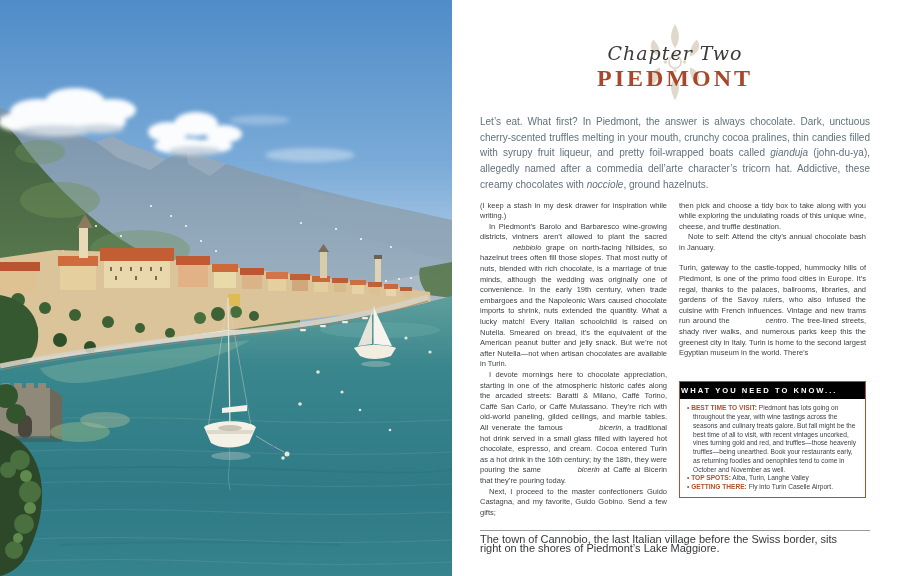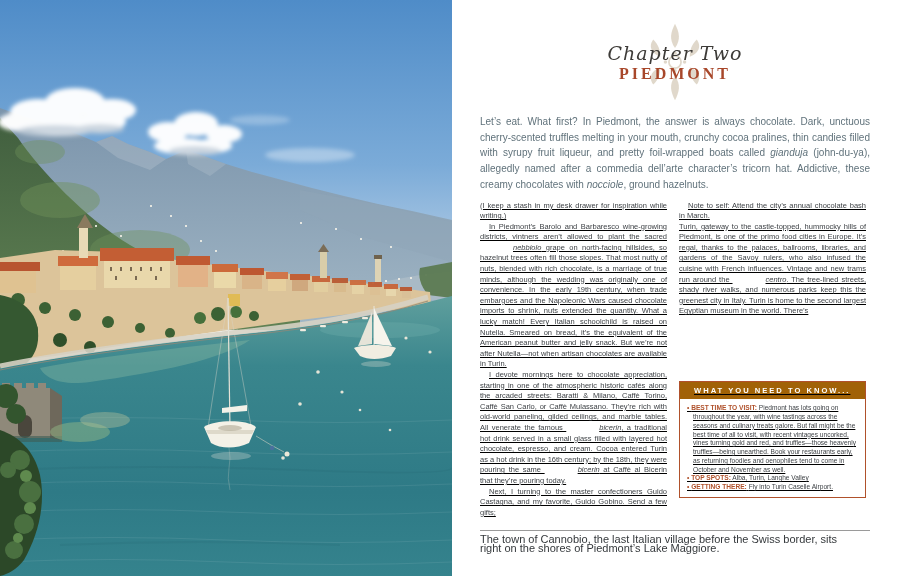--- a/index.html
+++ b/index.html
@@ -13,36 +13,36 @@
 
   
   .page-right { position:absolute; left:452px; top:2px; width:448px; height:576px; background:#fff; }
   .content { position:relative; padding:0 30px 0 28px; height:576px; }
 
   .chapter-head { position:relative; height:104px; text-align:center; }
   .ornament { position:absolute; left:50%; top:20px; transform:translateX(-50%); opacity:.85; }
   .chapter-label { position:relative; padding-top:40px; margin:0;
       font-family:"DejaVu Serif",serif; font-style:italic; font-size:19px; color:#3d3b38; letter-spacing:1px; }
   .chapter-title { position:relative; margin:1px 0 0 0;
-      font-family:"Liberation Serif",serif; font-weight:bold; font-size:16px; letter-spacing:3px; color:#a8472a; }
+      font-family:"Liberation Serif",serif; font-weight:bold; font-size:24px; letter-spacing:3px; color:#a8472a; }
 
   .intro { margin:8px 0 0 0; text-align:justify; font-size:10px; line-height:15.7px; color:#60727b; }
   .intro i { font-style:italic; }
 
-  .cols { display:flex; gap:12px; margin-top:8px;text-decoration:underline; }
+  .cols { display:flex; gap:12px; margin-top:8px; }
   .col { width:187px; font-size:7.5px; line-height:10.6px; text-align:justify; color:#3b3f43; }
   .col p { margin:0; }
   .col p.ind { text-indent:9px; }
-  .col p.sect { }
+  .col p.sect { margin-top:10px; }
   .col i { font-style:italic;padding-left:33px; }
   .rc-text { height:180px; overflow:hidden; }
 
   .infobox { border:1.5px solid #b0512b; background:#fff; }
-  .ib-head { background:#a16207; color:#ffffff; font-weight:bold; font-size:7.6px;
-      letter-spacing:2px; padding:4px 7px 3px 14px; }
+  .ib-head { background:#000000; color:#ffffff; font-weight:bold; font-size:7.6px;
+      letter-spacing:2px; padding:4px 7px 3px 1px; }
   .ib-body { padding:5px 7px 5px 7px; }
   .ib-item { font-size:6.6px; line-height:8.8px; color:#3b3f43; margin:0 0 4px 0;
       padding-left:6px; text-indent:-6px; text-align:left; }
   .ib-item:last-child { margin-bottom:0; }
   .ib-item .dot, .ib-item b { color:#b0512b; font-weight:bold; }
 
   .caption-block { position:absolute; left:28px; right:30px; top:528px; bottom:0; background:#fff; }
   .caption-rule { margin:0; border:none; border-top:1px solid #9a9a9a; }
   .caption { margin:4px 16px 0 0; font-size:11px; font-weight:normal; color:#34383b; line-height:9px; }
 </style>
@@ -336,26 +336,27 @@
         <h1 class="chapter-title">PIEDMONT</h1>
       </div>
 
       <p class="intro">Let’s eat. What first? In Piedmont, the answer is always chocolate. Dark, unctuous cherry-scented truffles melting in your mouth, crunchy cocoa pralines, thin candies filled with syrupy fruit liqueur, and pretty foil-wrapped boats called <i>gianduja</i> (john-du-ya), allegedly named after a commedia dell’arte character’s tricorn hat. Addictive, these creamy chocolates with <i>nocciole</i>, ground hazelnuts.</p>
 
       <div class="cols">
         <div class="col">
           <p>(I keep a stash in my desk drawer for inspiration while writing.)</p>
           <p class="ind">In Piedmont’s Barolo and Barbaresco wine-growing districts, vintners aren’t allowed to plant the sacred <i>nebbiolo</i> grape on north-facing hillsides, so hazelnut trees often fill those slopes. That most nutty of nuts, blended with rich chocolate, is a marriage of true minds, although the wedding was originally one of convenience. In the early 19th century, when trade embargoes and the Napoleonic Wars caused chocolate imports to shrink, nuts extended the quantity. What a lucky match! Every Italian schoolchild is raised on Nutella. Smeared on bread, it’s the equivalent of the American peanut butter and jelly snack. But we’re not after Nutella—not when artisan chocolates are available in Turin.</p>
           <p class="ind">I devote mornings here to chocolate appreciation, starting in one of the atmospheric historic cafés along the arcaded streets: Baratti &amp; Milano, Caffè Torino, Caffè San Carlo, or Caffè Mulassano. They’re rich with old-world paneling, gilded ceilings, and marble tables. All venerate the famous <i>bicerin</i>, a traditional hot drink served in a small glass filled with layered hot chocolate, espresso, and cream. Cocoa entered Turin as a hot drink in the 16th century; by the 18th, they were pouring the same <i>bicerin</i> at Caffè al Bicerin that they’re pouring today.</p>
-          <p class="ind">Next, I turning to the master confectioners Guido Castagna, and my favorite, Guido Gobino. Send a few gifts;</p>
+          <p class="ind">Next, I proceed to the master confectioners Guido Castagna, and my favorite, Guido Gobino. Send a few gifts;</p>
         </div>
 
         <div class="col">
           <div class="rc-text">
-            <p class="ind">Note to self: Attend the city’s annual chocolate bash in March.</p>
+            <p>then pick and choose a tidy box to take along with you while exploring the undulating roads of this unique wine, cheese, and truffle destination.</p>
+            <p class="ind">Note to self: Attend the city’s annual chocolate bash in January.</p>
             <p class="sect">Turin, gateway to the castle-topped, hummocky hills of Piedmont, is one of the primo food cities in Europe. It’s regal, thanks to the palaces, ballrooms, libraries, and gardens of the Savoy rulers, who also infused the cuisine with French influences. Vintage and new trams run around the <i>centro</i>. The tree-lined streets, shady river walks, and numerous parks keep this the greenest city in Italy. Turin is home to the second largest Egyptian museum in the world. There’s</p>
           </div>
 
           <div class="infobox">
             <div class="ib-head">WHAT YOU NEED TO KNOW...</div>
             <div class="ib-body">
               <p class="ib-item"><span class="dot">• </span><b>BEST TIME TO VISIT:</b> <span>Piedmont has lots going on throughout the year, with wine tastings across the seasons and culinary treats galore. But fall might be the best time of all to visit, with recent vintages uncorked, vines turning gold and red, and truffles—those heavenly truffles—being unearthed. Book your restaurants early, as returning foodies and oenophiles tend to come in October and November as well.</span></p>
               <p class="ib-item"><span class="dot">• </span><b>TOP SPOTS:</b> <span>Alba, Turin, Langhe Valley</span></p>
               <p class="ib-item"><span class="dot">• </span><b>GETTING THERE:</b> <span>Fly into Turin Caselle Airport.</span></p>
             </div>

